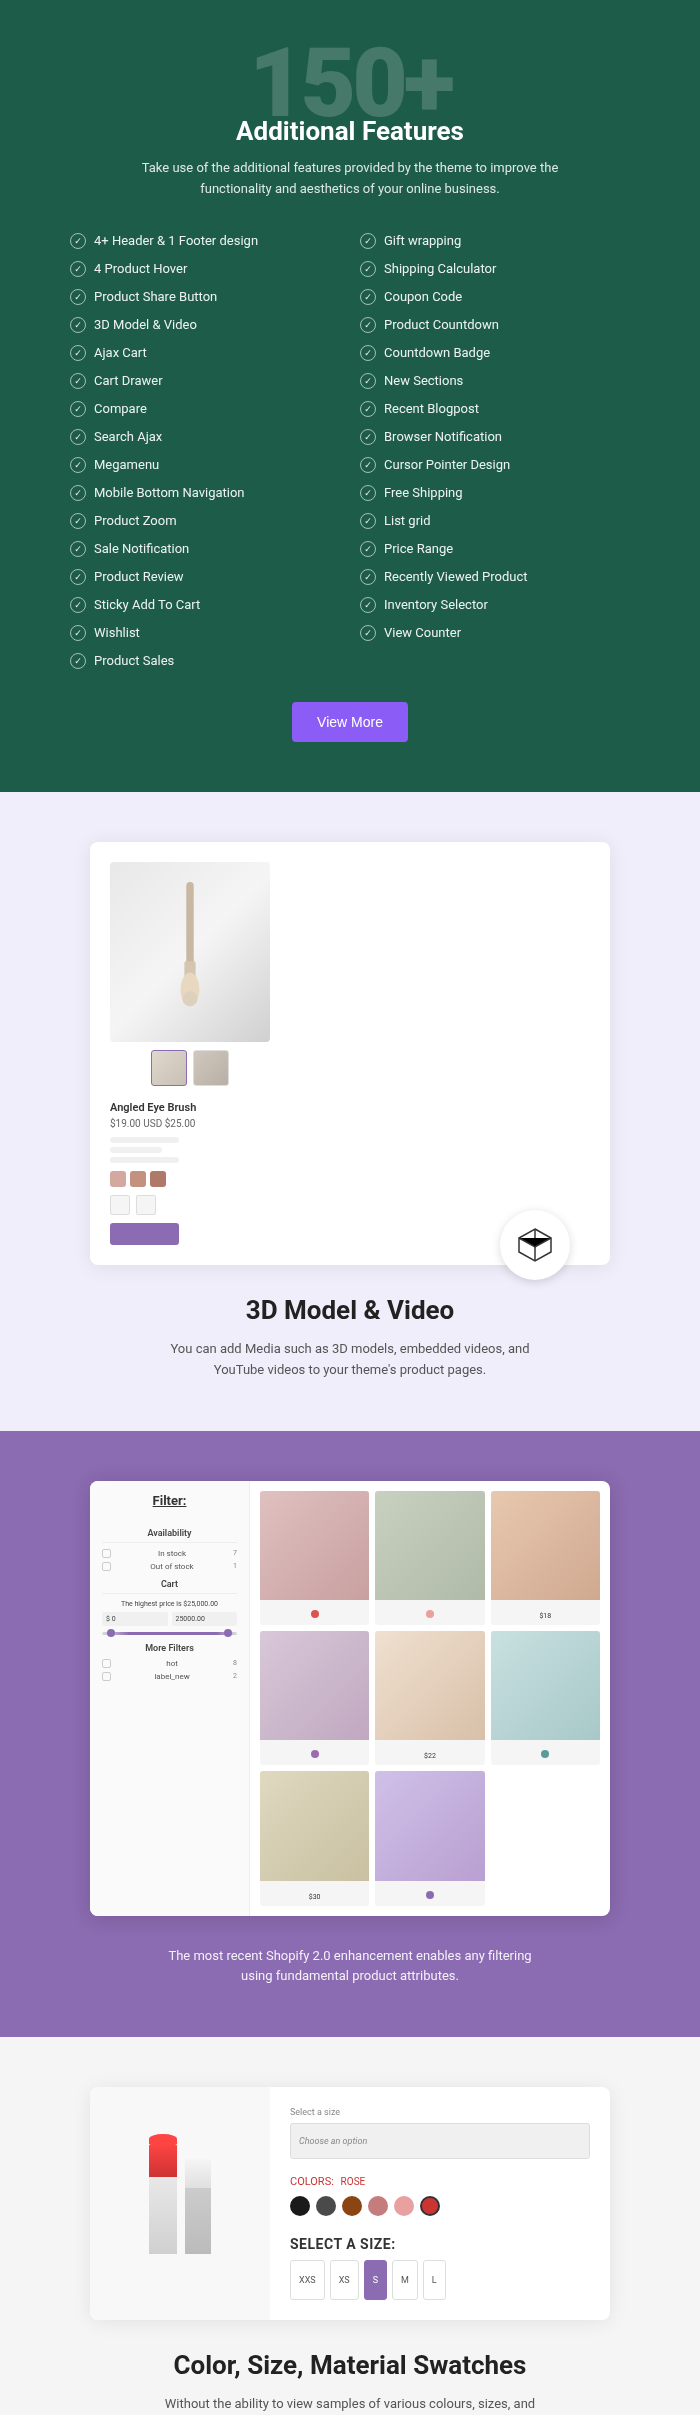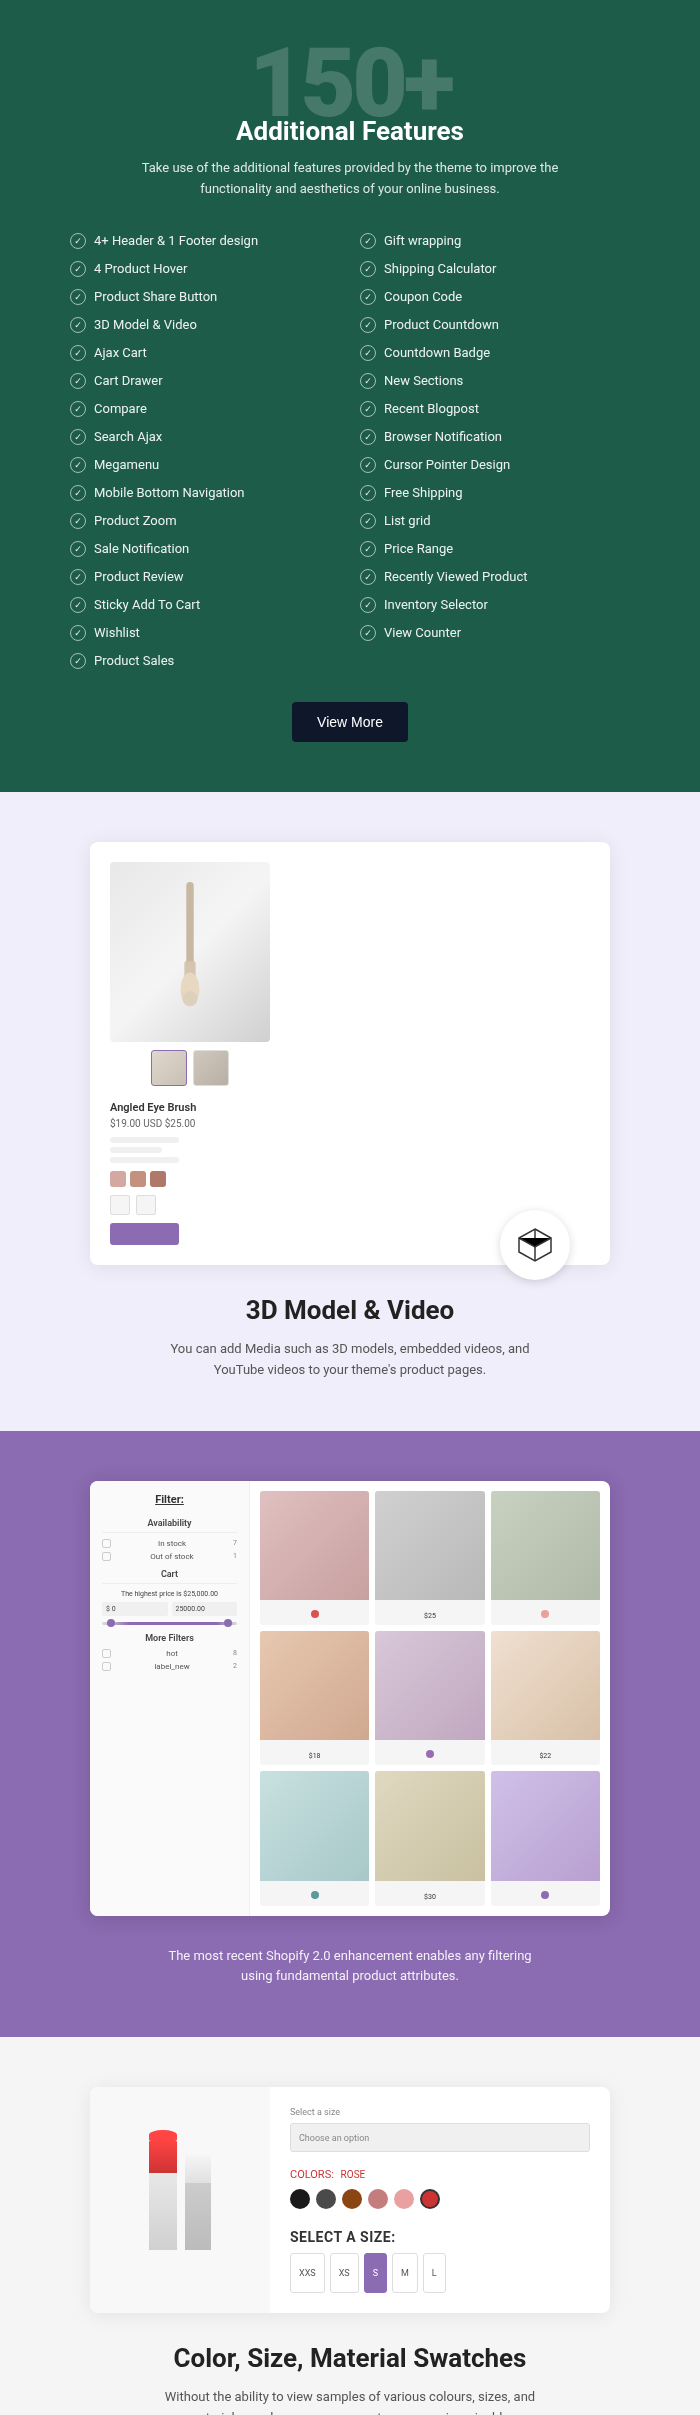--- a/index.html
+++ b/index.html
@@ -46,21 +46,21 @@
       height: 16px;
       border: 1.5px solid rgba(255,255,255,0.6);
       border-radius: 50%;
       display: inline-flex;
       align-items: center;
       justify-content: center;
       flex-shrink: 0;
       font-size: 9px;
     }
     .view-more-btn {
-      background-color: #0f172a;
+      background-color: #8b5cf6;
       color: white;
       border: none;
       padding: 12px 25px;
       font-size: 14px;
       font-weight: 500;
       border-radius: 4px;
       cursor: pointer;
     }
 
     
@@ -198,24 +198,24 @@
       min-height: 220px;
     }
     .filter-sidebar {
       width: 160px;
       background: #fafafa;
       padding: 12px;
       border-right: 1px solid #eee;
       flex-shrink: 0;
     }
     .filter-label {
-      font-size: 11px;
+      font-size: 13px;
       font-weight: 700;
       color: #333;
-      margin-bottom: 12px;
+      margin-bottom: 20px;
       text-decoration: underline;
     }
     .filter-section-title {
       font-size: 9px;
       font-weight: 600;
       color: #444;
       margin-bottom: 6px;
       border-bottom: 1px solid #eee;
       padding-bottom: 4px;
     }
@@ -381,25 +381,26 @@
       padding: 20px;
       text-align: left;
     }
     .swatches-size-label {
       font-size: 9px;
       color: #888;
       margin-bottom: 6px;
     }
     .swatches-size-select {
       background: #f0f0f0;
-      height: 29px;
+      height: 36px;
       border-radius: 3px;
       border: 1px solid #ddd;
       width: 100%;
       margin-bottom: 16px;
+      font-style: italic;
     }
     .swatches-colors-label {
       font-size: 11px;
       font-weight: 700;
       color: #333;
       margin-bottom: 8px;
     }
     .swatches-colors-label span {
       color: #cc3333;
       font-weight: 400;
@@ -676,26 +677,20 @@
       </div>
     </div>
     <div class="filter-products-grid">
       <div class="filter-product-card">
         <div class="filter-product-img" style="background:linear-gradient(135deg,#e0c0c0,#c8a0a0);"></div>
         <div class="filter-product-info">
           <span class="filter-product-dot" style="background:#d9534f;"></span>
         </div>
       </div>
       <div class="filter-product-card">
-        <div class="filter-product-img" style="background:linear-gradient(135deg,#d0d0d0,#b8b8b8);"></div>
-        <div class="filter-product-info">
-          <span class="filter-product-price">$25</span>
-        </div>
-      </div>
-      <div class="filter-product-card">
         <div class="filter-product-img" style="background:linear-gradient(135deg,#c8d0c0,#b0baa8);"></div>
         <div class="filter-product-info">
           <span class="filter-product-dot" style="background:#e8a0a0;"></span>
         </div>
       </div>
       <div class="filter-product-card">
         <div class="filter-product-img" style="background:linear-gradient(135deg,#e8c8b0,#d0a890);"></div>
         <div class="filter-product-info">
           <span class="filter-product-price">$18</span>
         </div>

